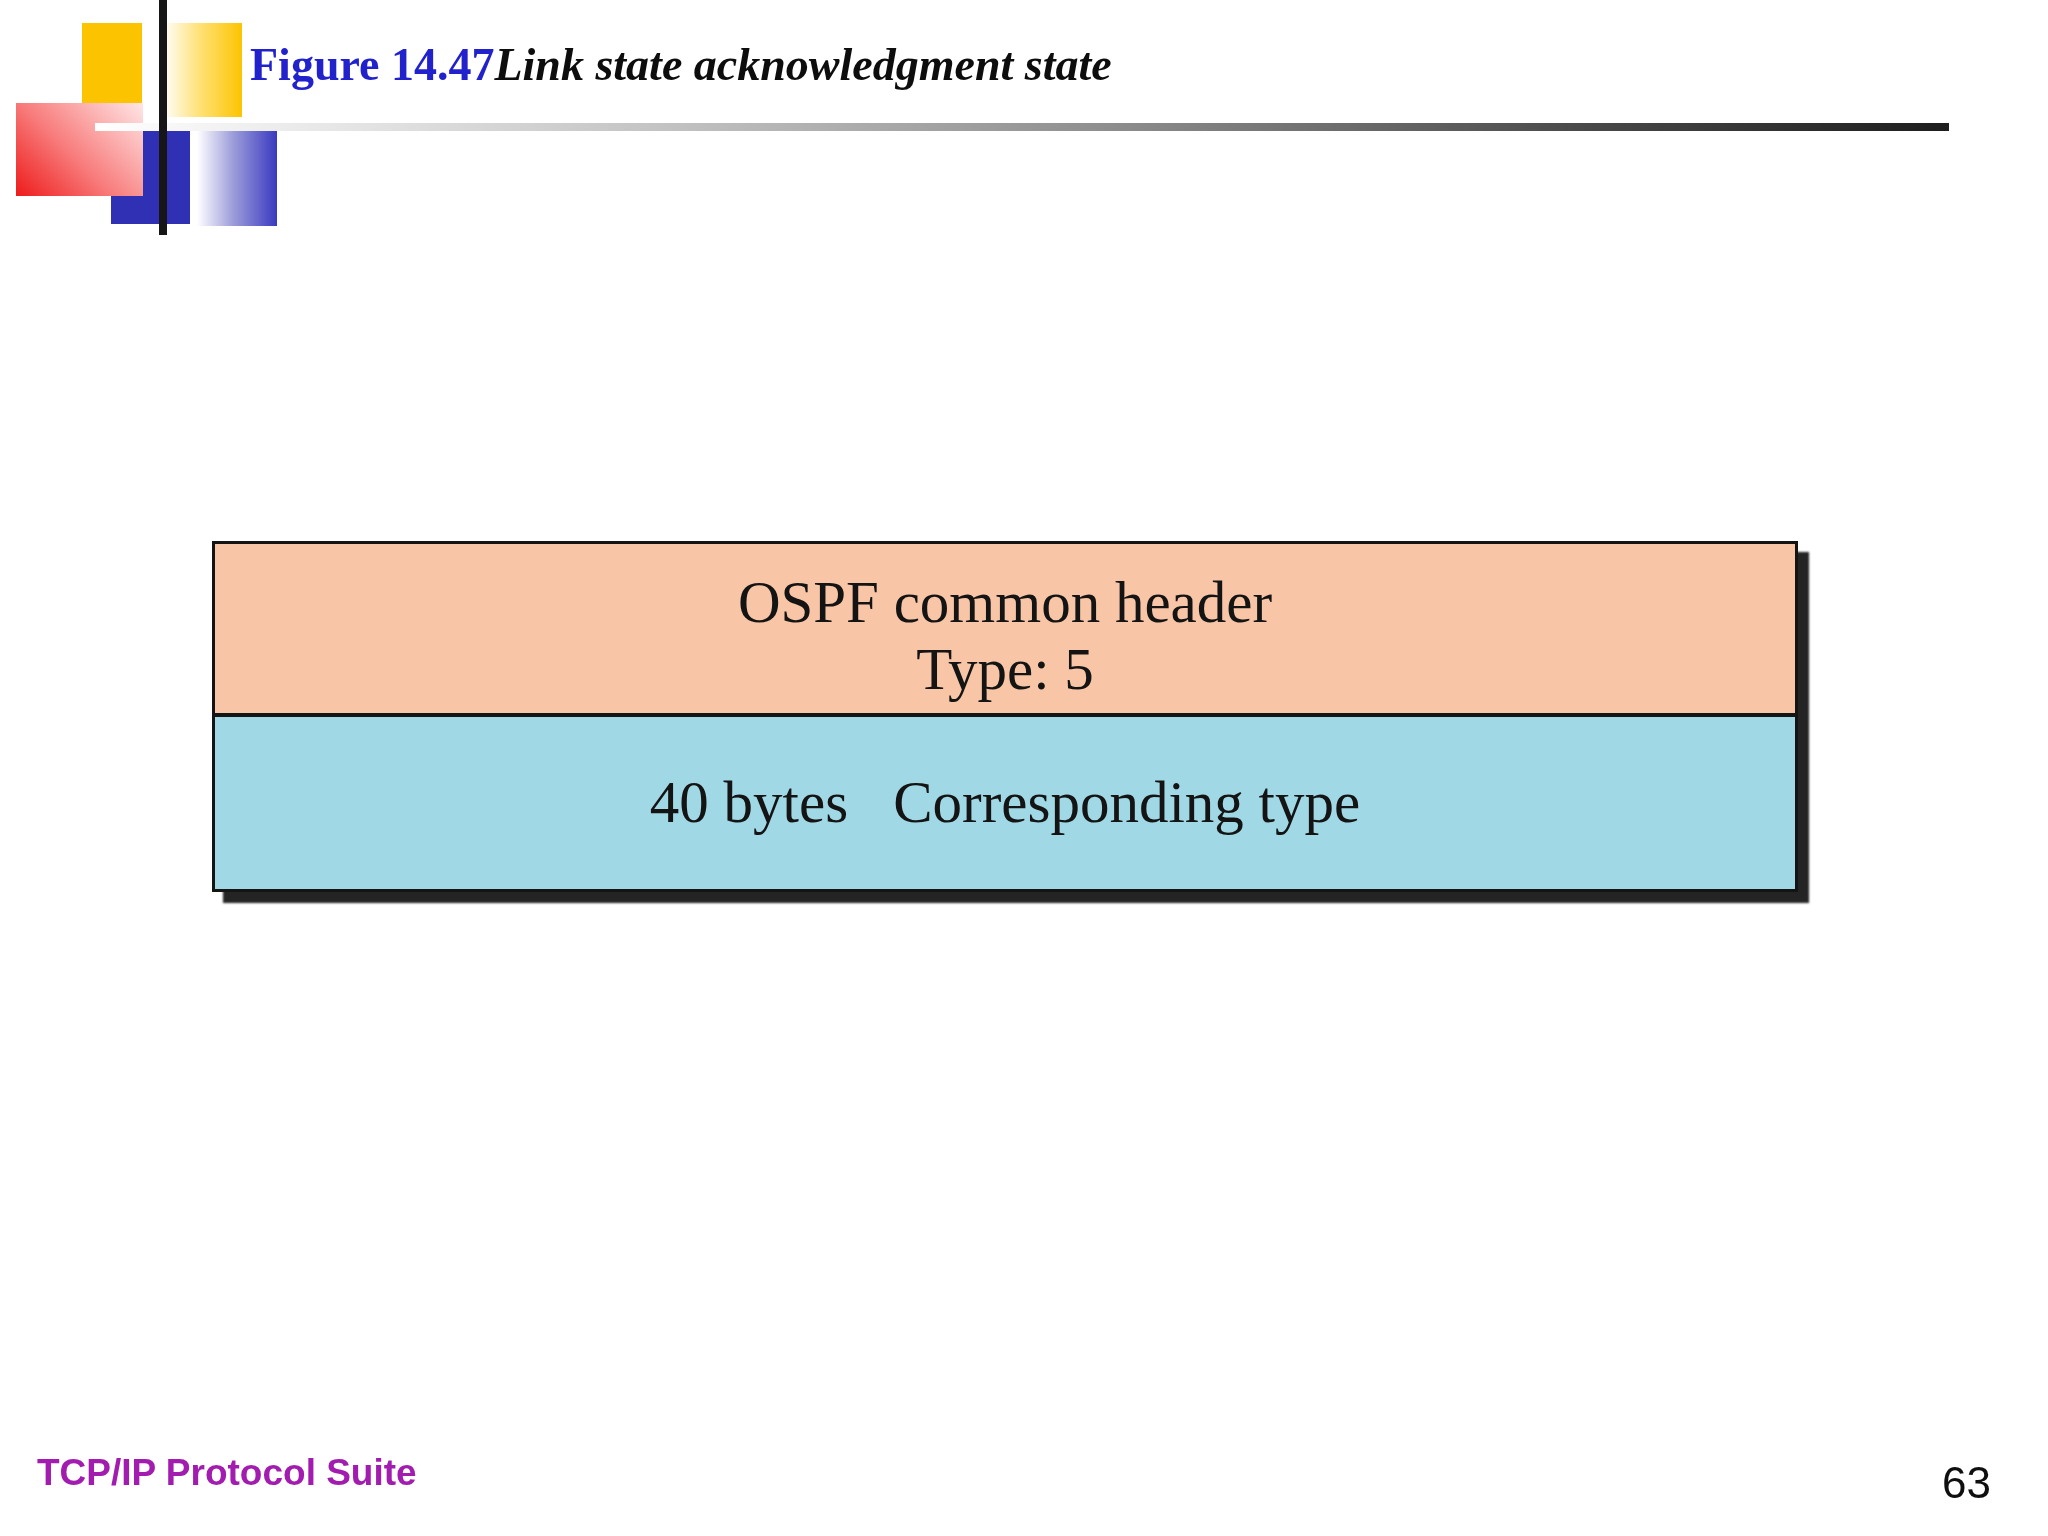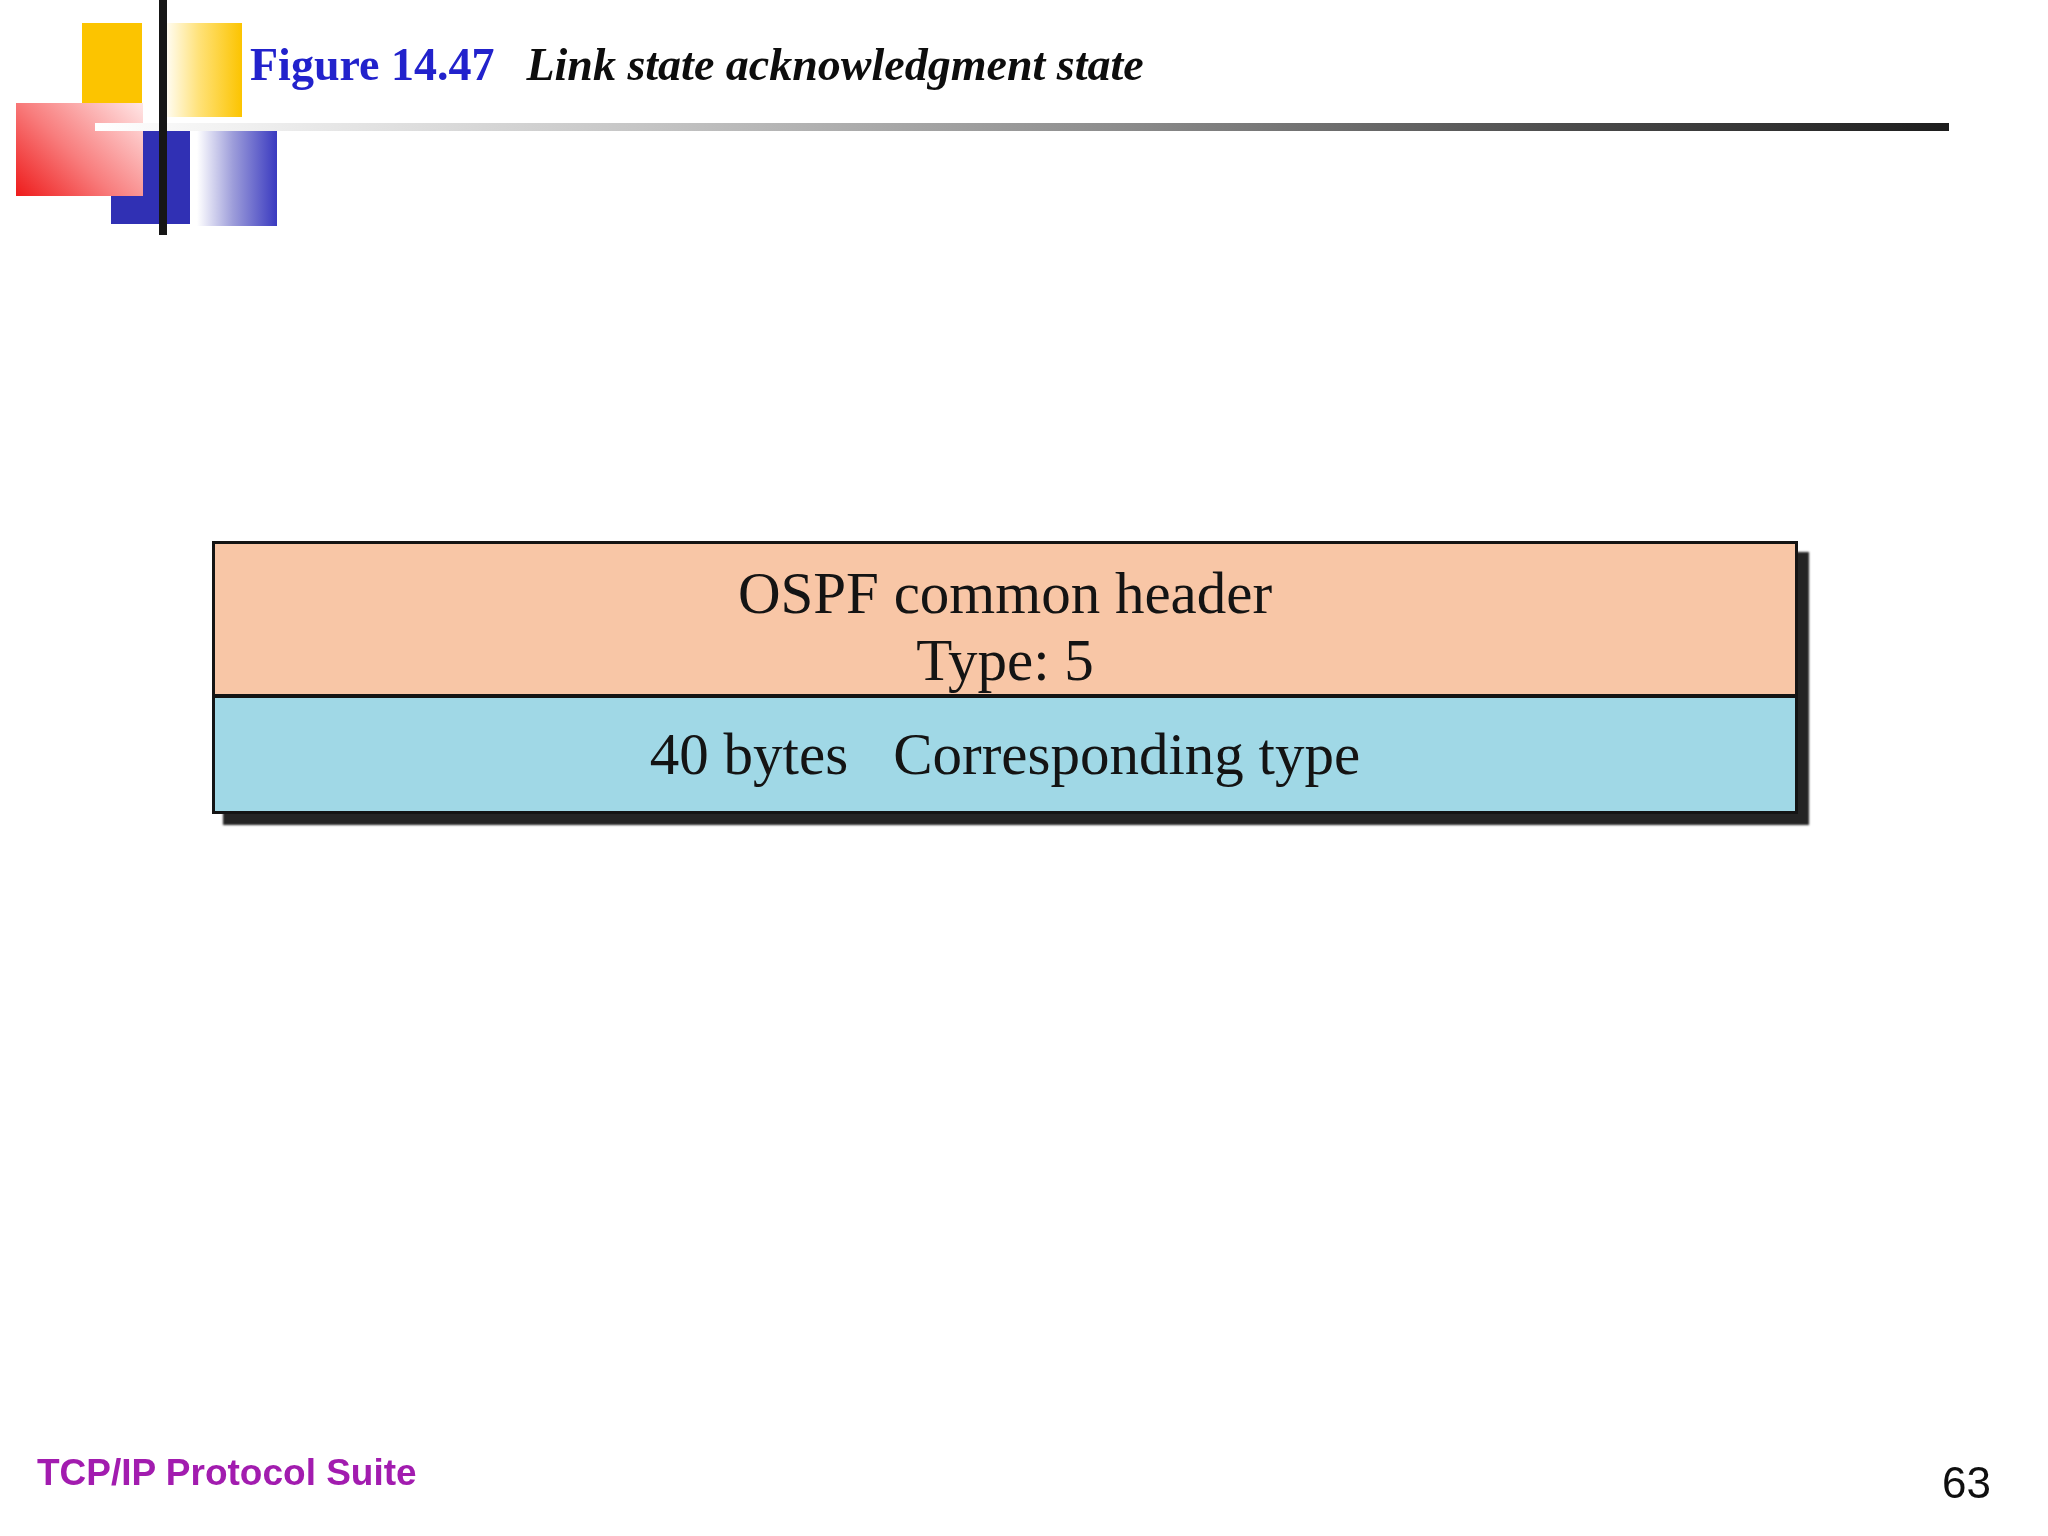--- a/index.html
+++ b/index.html
@@ -16,27 +16,27 @@
   .sq-blue-grad{left:197px;top:127px;width:80px;height:99px;
     background:linear-gradient(90deg,#ffffff 0%,#9d9dda 45%,#3a3ac0 100%);z-index:1;}
   .sq-red-grad{left:16px;top:103px;width:127px;height:93px;
     background:linear-gradient(45deg,#ee1b1b 0%,#f87d7d 45%,#ffe6e6 100%);z-index:3;}
   .title-underline{left:95px;top:123px;width:1854px;height:8px;
     background:linear-gradient(90deg,#ffffff 0%,#ececec 10%,#c4c4c4 30%,#8d8d8d 55%,#4a4a4a 80%,#1d1d1d 100%);
     z-index:4;}
   .logo-vline{left:159px;top:0;width:8px;height:235px;background:#161616;z-index:5;}
 
   
-  .slide-title{position:absolute;left:250px;top:38px;display:flex;align-items:baseline;gap:32px;z-index:6;white-space:nowrap;}
+  .slide-title{position:absolute;left:250px;top:38px;display:flex;align-items:baseline;z-index:6;white-space:nowrap;}
   .figure-label{font-weight:bold;font-size:46px;color:#2222cc;letter-spacing:0px;}
   .figure-caption{font-weight:bold;font-style:italic;font-size:46px;color:#0d0d0d;}
 
   
   .packet-box{
-    position:absolute;left:212px;top:541px;width:1586px;height:273px;
+    position:absolute;left:212px;top:541px;width:1586px;height:351px;
     box-sizing:border-box;border:3px solid #141414;
     box-shadow:11px 11px 2px #242424;background:#fff;z-index:2;
     display:flex;flex-direction:column;
   }
   .packet-section{
     box-sizing:border-box;flex:1 1 50%;
     display:flex;flex-direction:column;align-items:center;justify-content:center;
     font-size:59px;line-height:67px;color:#141414;text-align:center;white-space:nowrap;
   }
   .packet-section.top{border-bottom:4px solid #141414;padding-top:16px;}

